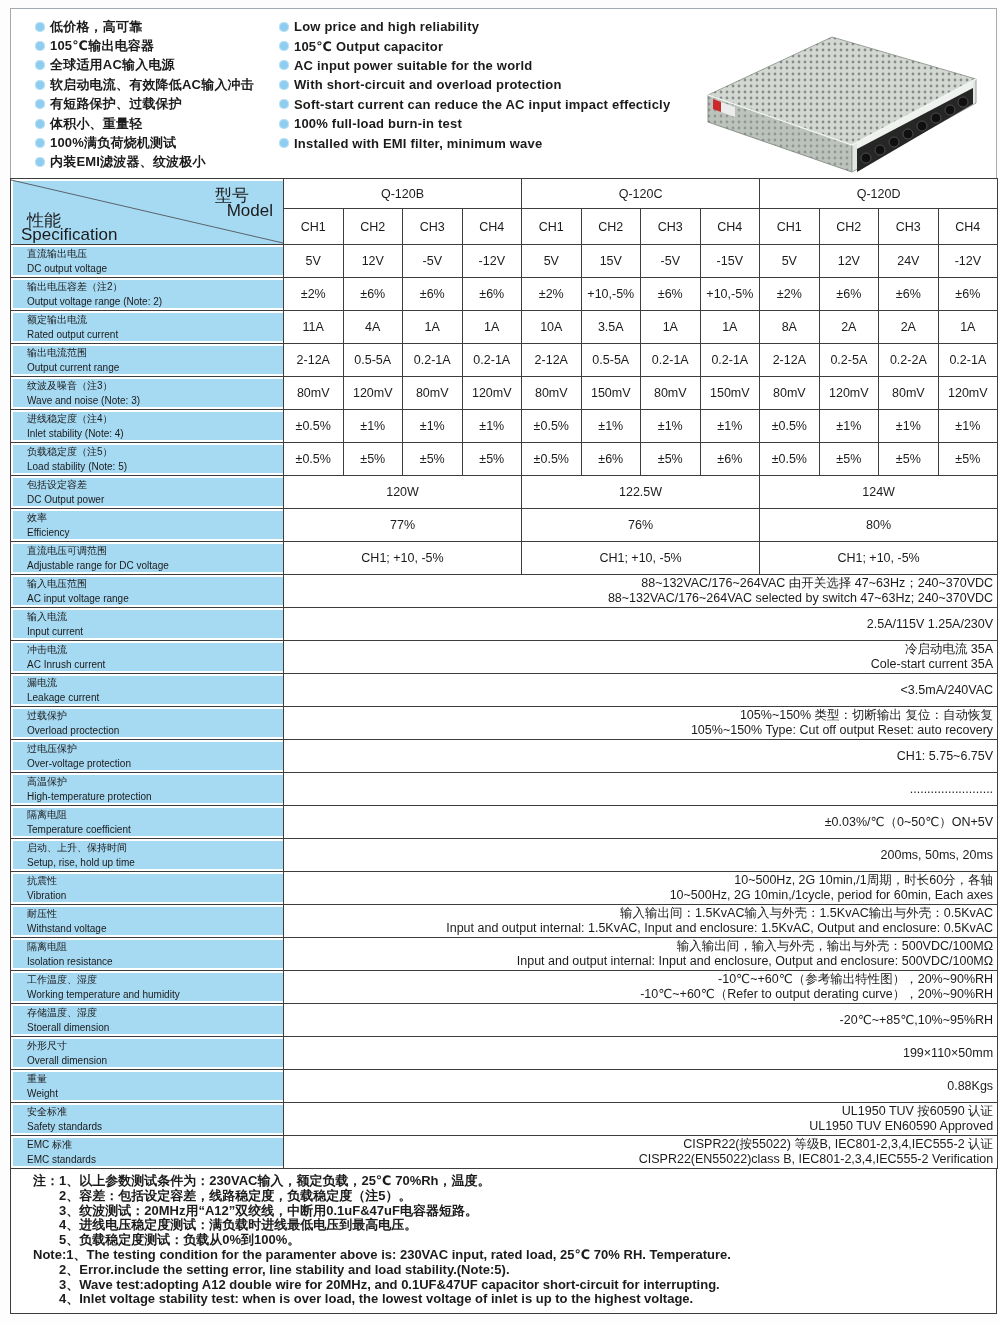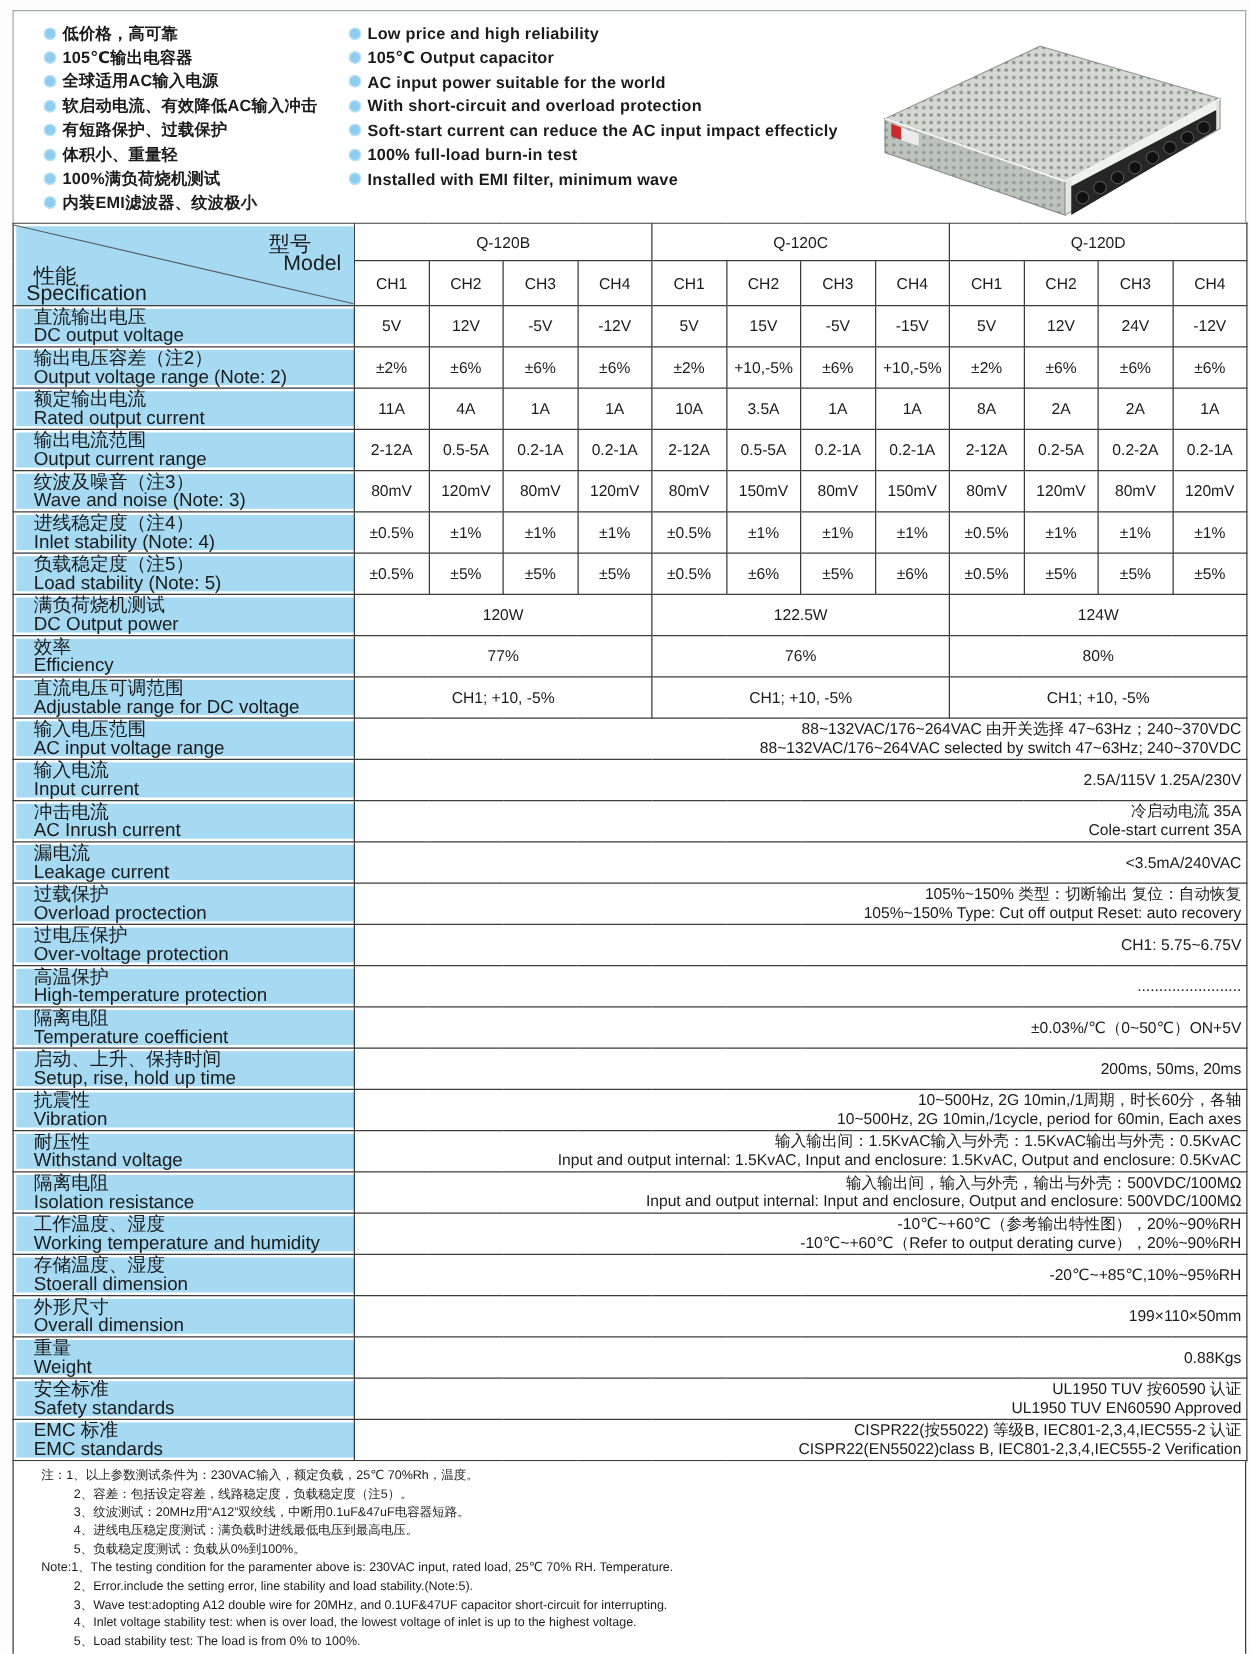--- a/index.html
+++ b/index.html
@@ -24,28 +24,28 @@
   td.ch{height:36px;text-align:center;font-size:13px}
   td.corner{background:#a6d9f2;position:relative;padding:0;box-shadow:inset 2px 2px 0 #fff}
   td.corner svg.diag{position:absolute;left:0;top:0;width:100%;height:100%}
   td.corner svg.diag line{stroke:#5a6168;stroke-width:1}
   td.corner span{position:absolute;font-size:17px;white-space:nowrap}
   .c-model-cn{right:34px;top:5px}
   .c-model-en{right:10px;top:22px}
   .c-spec-cn{left:16px;top:30px}
   .c-spec-en{left:10px;top:46px}
   td.label{background:#a6d9f2;padding:1px 4px 1px 16px;box-shadow:inset 2px 2px 0 #fff,inset 0 -2px 0 #fff;text-align:left}
-  .lcn,.len{font-size:15px;line-height:15px;white-space:nowrap}
+  .lcn,.len{font-size:10px;line-height:15px;white-space:nowrap}
   td.val{text-align:center;height:33px}
   td.full{text-align:right;padding:1px 4px 1px 17px}
   .vline{font-size:12.5px;line-height:15px;white-space:nowrap}
 
   
   .notes{border:1px solid #3d3d3d;border-top:none;background:#fff;padding:5px 8px 6px 8px}
-  .nline{font-size:10px;font-weight:400;line-height:14.8px;padding-left:14px;white-space:nowrap}
+  .nline{font-size:13px;font-weight:700;line-height:14.8px;padding-left:14px;white-space:nowrap}
   .nline.indent{padding-left:40px}
 </style>
 </head>
 <body>
 
 <div class="sheet">
 
   <div class="features">
     <ul class="feat cn">
         <li class="feat-item">
@@ -316,21 +316,21 @@
           <td class="val">±6%</td>
           <td class="val">±5%</td>
           <td class="val">±6%</td>
           <td class="val">±0.5%</td>
           <td class="val">±5%</td>
           <td class="val">±5%</td>
           <td class="val">±5%</td>
         </tr>
         <tr>
           <td class="label">
-            <div class="lcn">满负荷烧机测试</div>
+            <div class="lcn">包括设定容差</div>
             <div class="len">DC Output power</div>
           </td>
           <td class="val" colspan="4">120W</td>
           <td class="val" colspan="4">122.5W</td>
           <td class="val" colspan="4">124W</td>
         </tr>
         <tr>
           <td class="label">
             <div class="lcn">效率</div>
             <div class="len">Efficiency</div>
@@ -525,16 +525,15 @@
   <div class="notes">
       <div class="nline">注：1、以上参数测试条件为：230VAC输入，额定负载，25℃ 70%Rh，温度。</div>
       <div class="nline indent">2、容差：包括设定容差，线路稳定度，负载稳定度（注5）。</div>
       <div class="nline indent">3、纹波测试：20MHz用“A12”双绞线，中断用0.1uF&amp;47uF电容器短路。</div>
       <div class="nline indent">4、进线电压稳定度测试：满负载时进线最低电压到最高电压。</div>
       <div class="nline indent">5、负载稳定度测试：负载从0%到100%。</div>
       <div class="nline">Note:1、The testing condition for the paramenter above is: 230VAC input, rated load, 25℃ 70% RH. Temperature.</div>
       <div class="nline indent">2、Error.include the setting error, line stability and load stability.(Note:5).</div>
       <div class="nline indent">3、Wave test:adopting  A12  double wire for 20MHz, and 0.1UF&amp;47UF capacitor short-circuit for interrupting.</div>
       <div class="nline indent">4、Inlet voltage stability test: when is over load, the lowest voltage of inlet is up to the highest voltage.</div>
-      <div class="nline indent">5、Load stability test: The load is from 0% to 100%.</div>
     </div>
 
 </div>
 
 </body></html>

